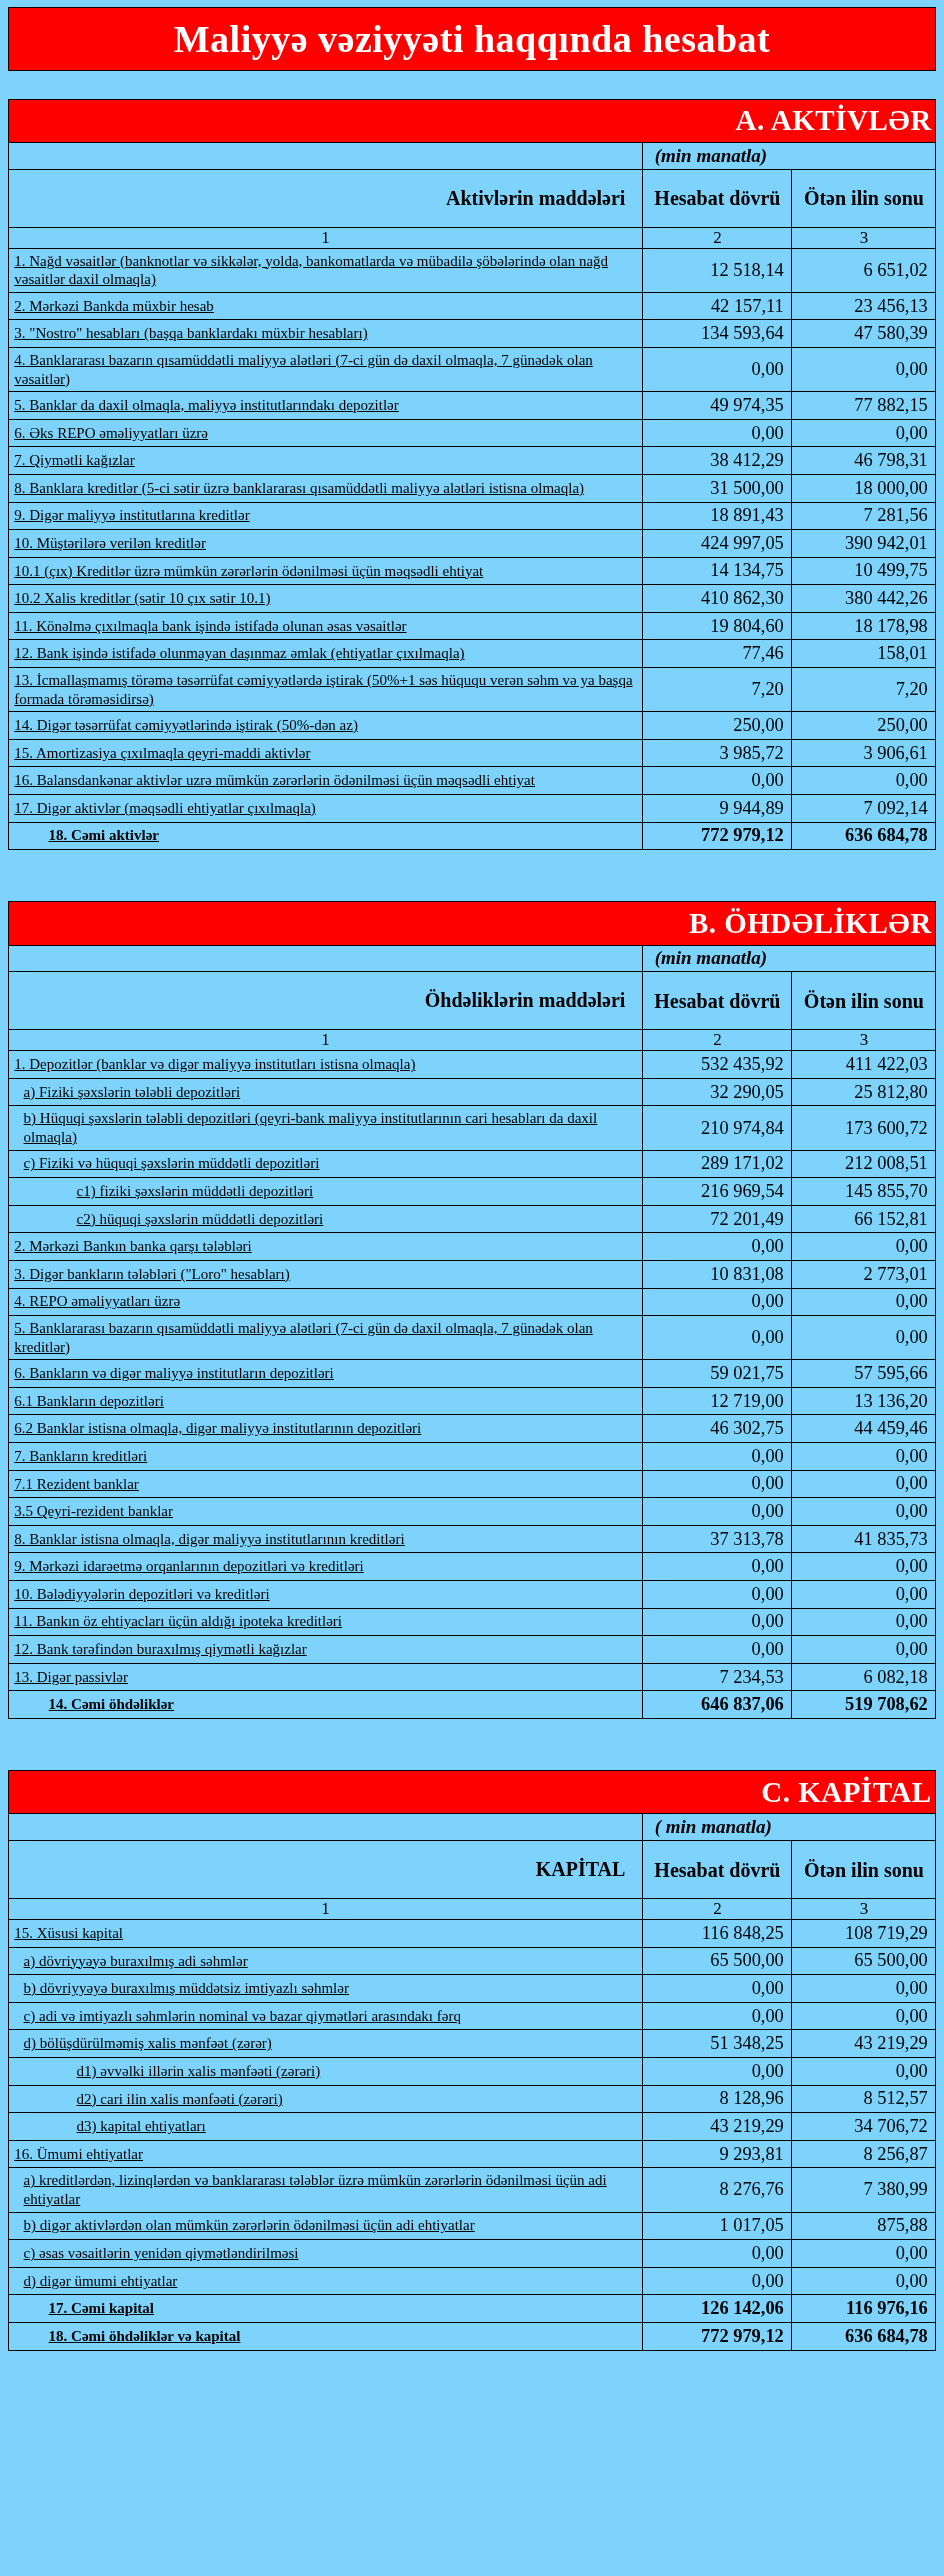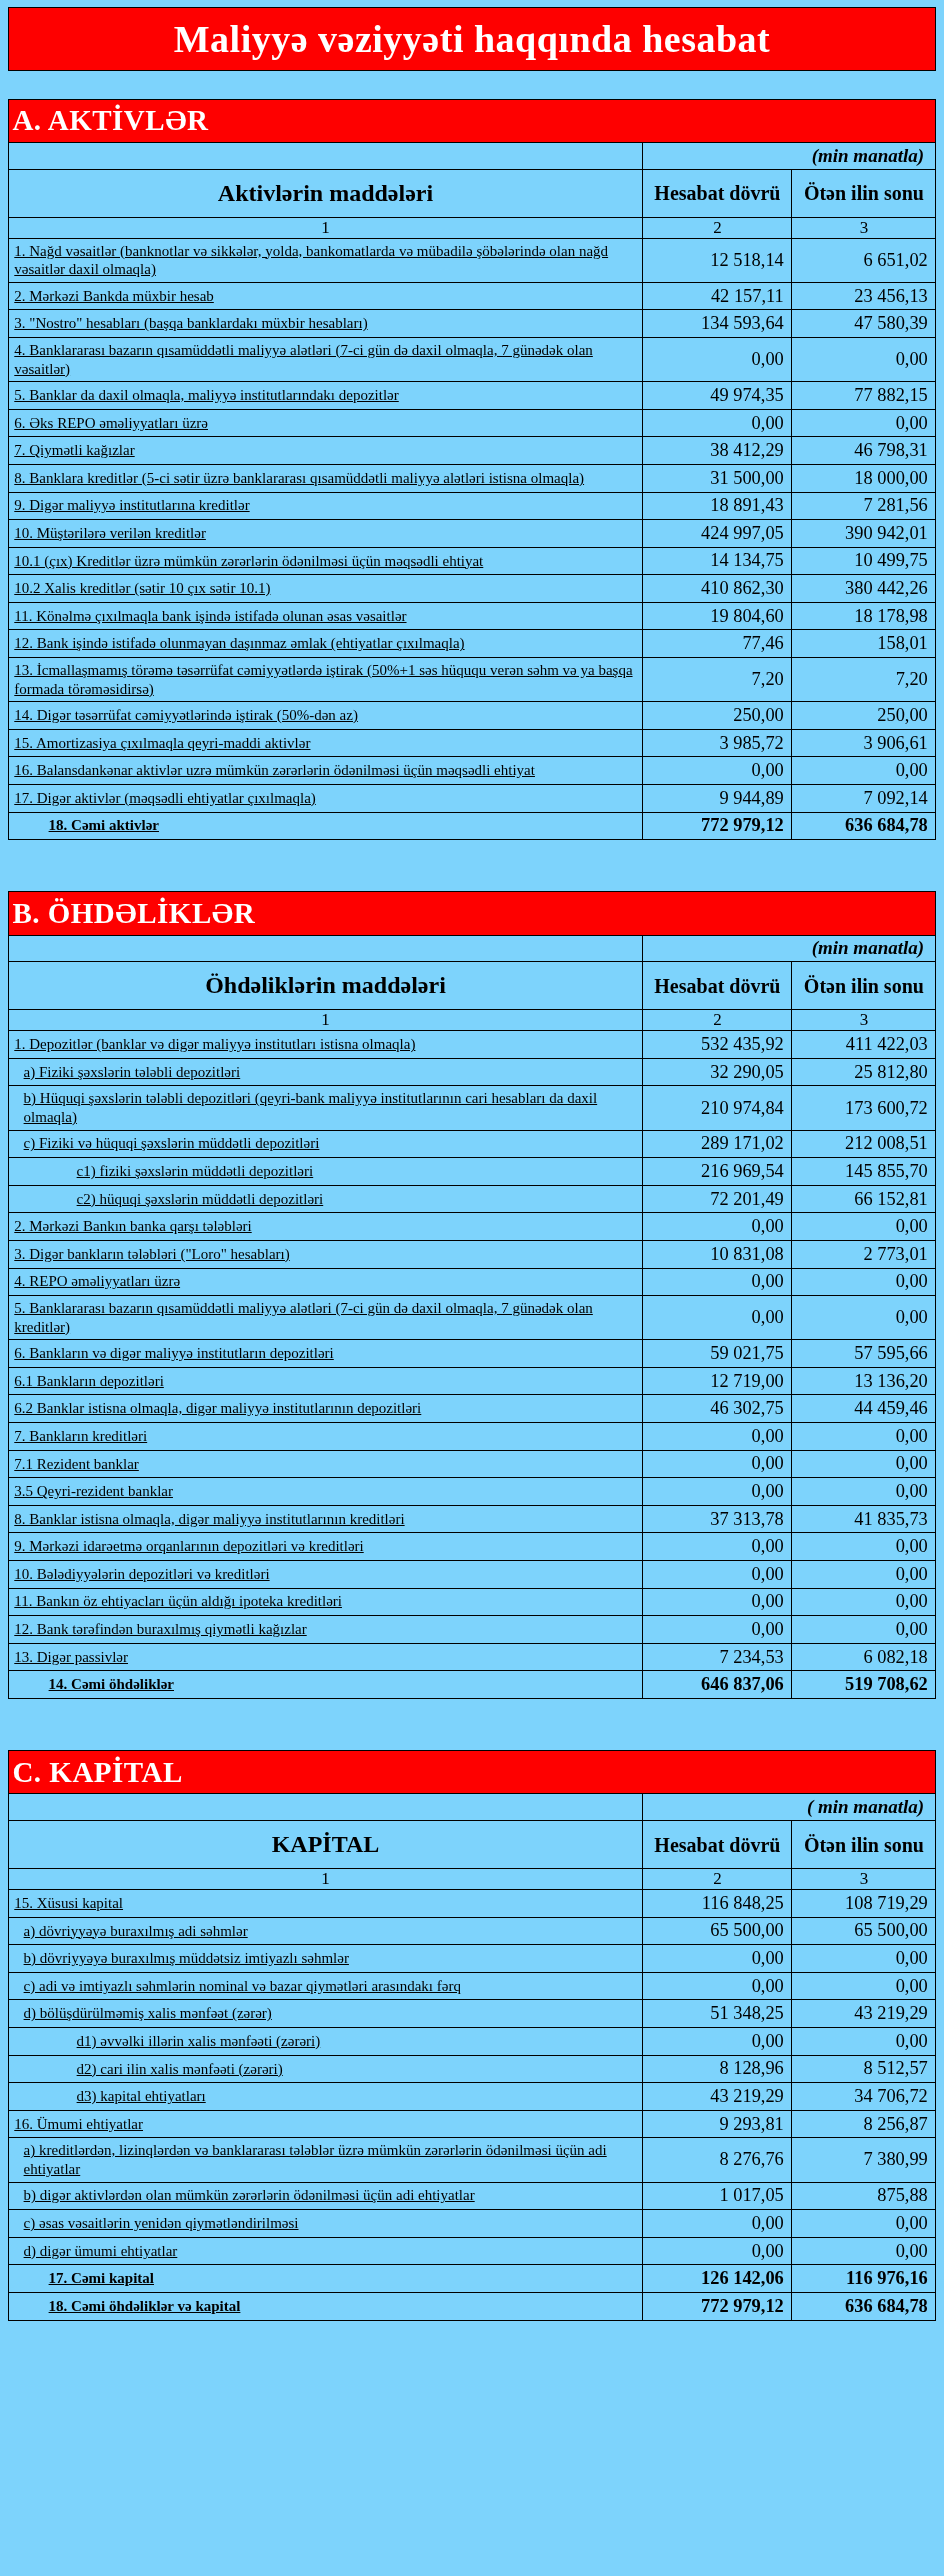--- a/index.html
+++ b/index.html
@@ -46,38 +46,38 @@
   th, td {
     border: 0.9px solid #000;
     padding: 2.8px 5.7px;
     vertical-align: middle;
   }
   th.section-header {
     background: #fe0000;
     color: #ffffff;
     font-size: 29px;
     font-weight: bold;
-    text-align: left;
+    text-align: right;
     padding: 4.7px 3.8px;
     letter-spacing: 0.5px;
     font-family: Liberation Serif, serif;
   }
   td.unit-spacer { border-right: 0.9px solid #000; }
   td.unit-cell {
-    text-align: right;
+    text-align: left;
     font-style: italic;
     font-weight: bold;
     font-size: 19px;
     padding: 1.9px 11.3px;
   }
   th.desc-header {
     font-weight: bold;
-    text-align: center;
-    font-size: 24px;
-    padding: 10px;
+    text-align: right;
+    font-size: 20px;
+    padding: 17px;
   }
   th.num-col-header {
     font-weight: bold;
     text-align: center;
     font-size: 20px;
     line-height: 1.2;
     padding: 2.8px 3.8px;
   }
   td.colnum {
     text-align: center;

